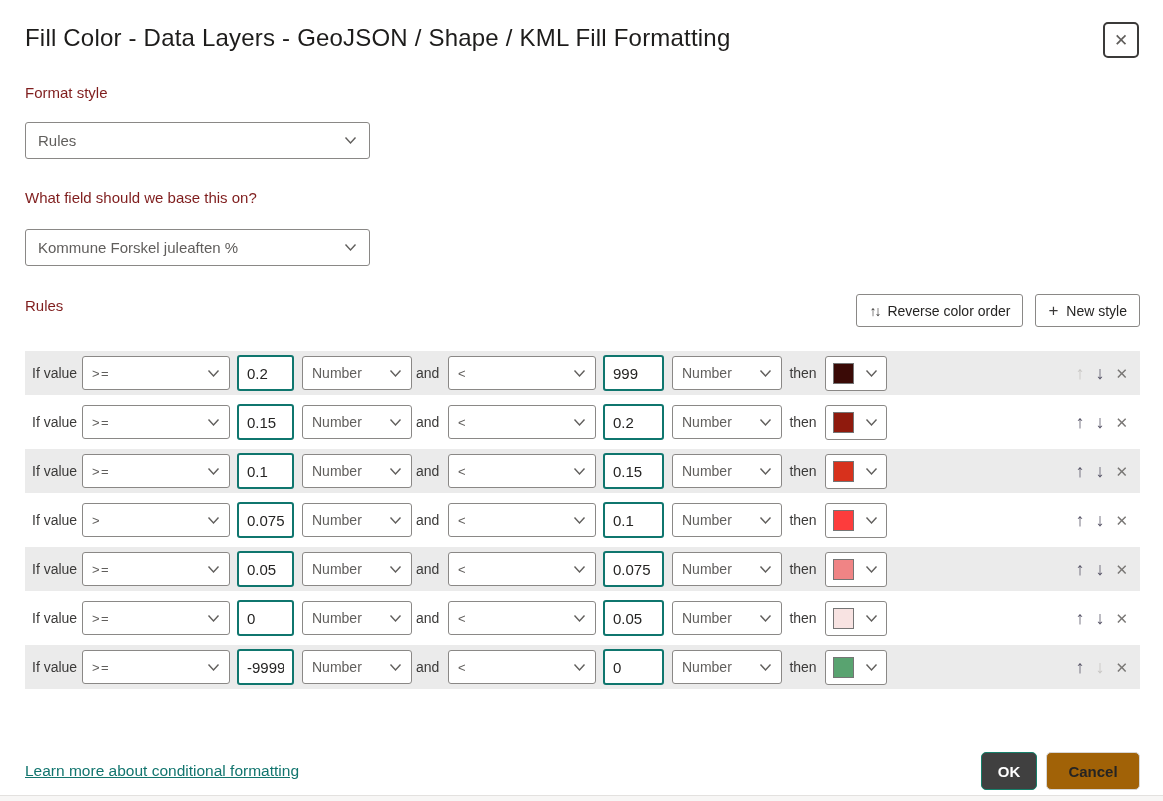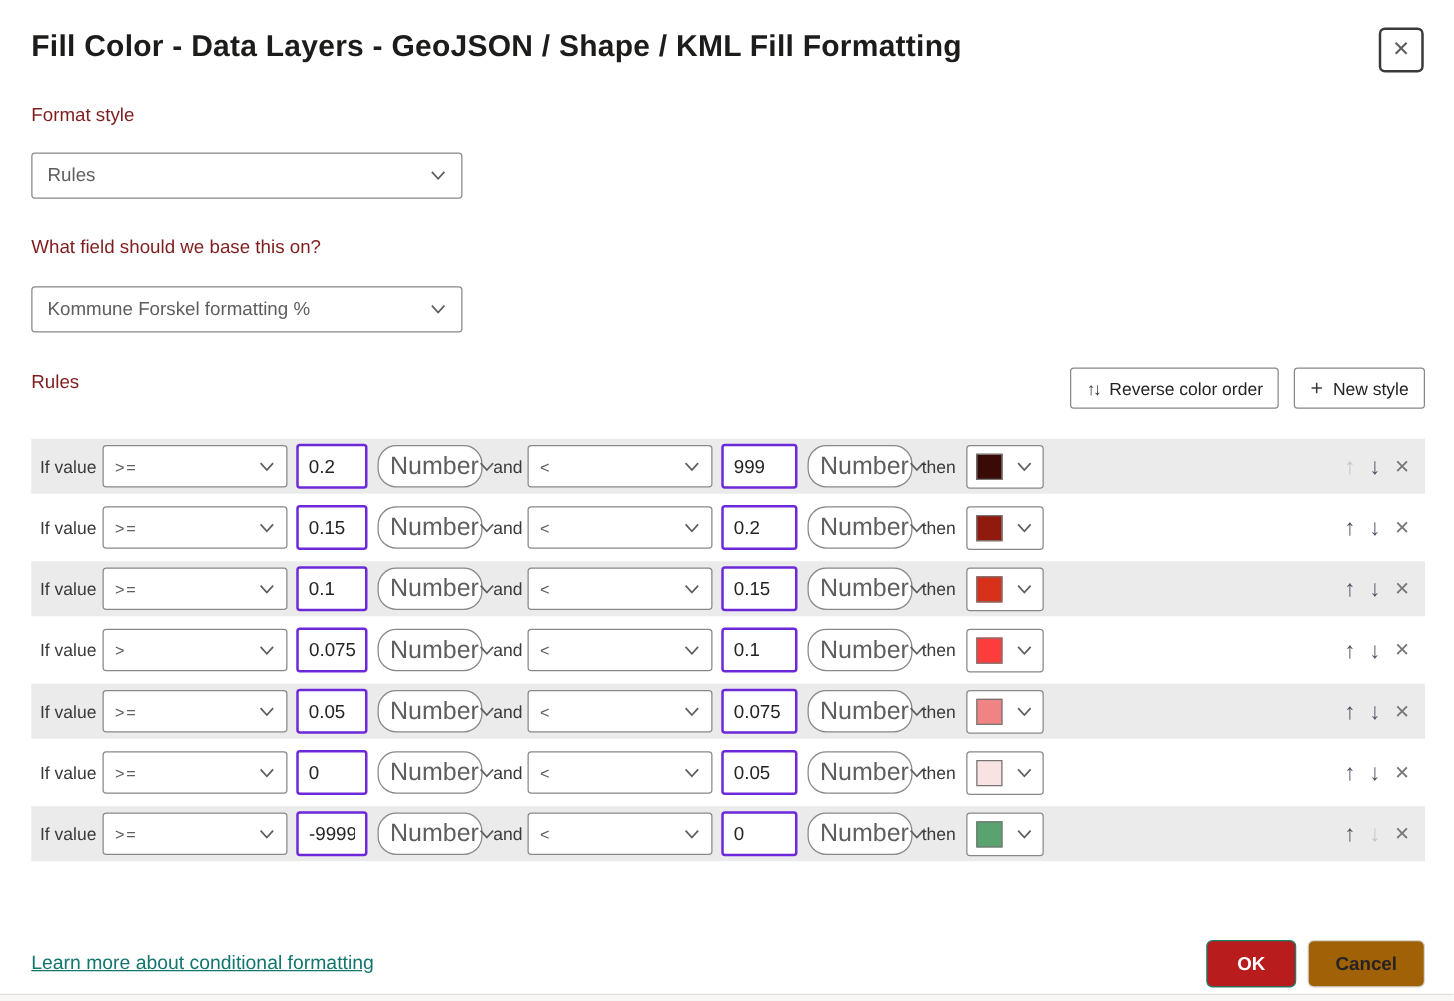--- a/index.html
+++ b/index.html
@@ -3,21 +3,21 @@
 <meta charset="utf-8">
 <style>
   * { box-sizing: border-box; margin: 0; padding: 0; }
   html,body { width:1163px; height:801px; }
   body {
     font-family: "Liberation Sans", "DejaVu Sans", sans-serif;
     background:#ffffff; color:#252423; overflow:hidden;
   }
   .dialog { position:relative; width:1163px; height:801px; background:#fff; }
 
-  .title { position:absolute; left:25px; top:24px; font-size:24px; font-weight:700; color:#1d1c1b; letter-spacing:0.2px; }
+  .title { position:absolute; left:25px; top:24px; font-size:24px; font-weight:400; color:#1d1c1b; letter-spacing:0.2px; }
   .close-btn { position:absolute; right:24px; top:22px; width:36px; height:36px; background:#fff;
     border:2px solid #3b3a39; border-radius:5px; display:flex; align-items:center; justify-content:center;
     font-size:17px; color:#605e5c; cursor:pointer; }
 
   .section-label { position:absolute; left:25px; font-size:15px; color:#7f1d1d; }
   .lbl-format { top:84px; }
   .lbl-field  { top:189px; }
   .lbl-rules  { top:297px; }
 
   .big-dropdown { position:absolute; left:25px; width:345px; height:37px; background:#fff;
@@ -31,51 +31,51 @@
     display:flex; align-items:center; gap:8px; padding:0 12px; font-size:14px; color:#252423; cursor:pointer; }
   .updown-glyph { font-size:14px; letter-spacing:-2px; color:#3b3a39; }
   .plus-glyph { font-size:17px; font-weight:400; color:#3b3a39; }
 
   .rules-list { position:absolute; left:25px; top:351px; width:1115px; display:flex; flex-direction:column; gap:5px; }
   .rule-row { height:44px; display:flex; align-items:center; background:#ffffff; padding-left:7px; padding-right:12px; }
   .rule-row:nth-child(odd) { background:#ebebeb; }
 
   .r-label { font-size:14px; color:#3b3a39; flex:none; }
   .if-label { width:50px; }
-  .and-label { width:28px; text-align:right; margin:0 4px; }
+  .and-label { width:28px; text-align:left; margin:0 4px; }
   .then-label { width:34px; text-align:center; margin:0 5px 0 4px; }
 
   .mini-dd { height:34px; background:#fff; border:1px solid #8a8886; border-radius:3px;
     display:flex; align-items:center; padding:0 9px; color:#605e5c; cursor:pointer; flex:none; }
   .op-dd { width:148px; margin-right:7px; font-size:13px; letter-spacing:1.5px; }
-  .type-dd { width:84px; font-size:20px;border-radius:15px; }
+  .type-dd { width:110px; font-size:14px; }
   .mini-dd .chev { margin-left:auto; }
 
-  .val-input { height:36px; border:2px solid #6d28d9; border-radius:3px; background:#fff;
+  .val-input { height:36px; border:2px solid #0f766e; border-radius:3px; background:#fff;
     font-family:"Liberation Sans","DejaVu Sans",sans-serif; font-size:15px; color:#252423;
     padding:0 8px; margin-right:8px; flex:none; outline:none; }
   .val1 { width:57px; } .val2 { width:61px; }
 
   .color-dd { width:62px; height:35px; background:#fff; border:1px solid #8a8886; border-radius:3px;
     display:flex; align-items:center; padding:0 8px 0 7px; cursor:pointer; flex:none; }
   .swatch { width:21px; height:21px; border:1px solid #757575; flex:none; }
   .color-dd .chev { margin-left:auto; }
 
   .row-spacer { flex:1; }
   .row-icons { display:flex; align-items:center; gap:11px; }
   .arrow-icon { font-size:18px; color:#565366; cursor:pointer; line-height:1; }
   .arrow-icon.disabled { color:#c8c6c4; cursor:default; }
   .del-icon { font-size:15px; color:#797775; cursor:pointer; line-height:1; }
 
   .footer-link { position:absolute; left:25px; top:762px; font-size:15.5px; color:#12756e;
     text-decoration:underline; cursor:pointer; }
   .footer-btns { position:absolute; right:23px; top:752px; display:flex; gap:9px; }
   .btn { height:38px; border-radius:5px; font-size:15px; font-weight:700; display:flex;
     align-items:center; justify-content:center; cursor:pointer; font-family:"Liberation Sans","DejaVu Sans",sans-serif; }
-  .btn-ok { width:72px; background:#b91c1c; color:#ffffff; border:1px solid #16806b; }
+  .btn-ok { width:56px; background:#404040; color:#ffffff; border:1px solid #16806b; }
   .btn-cancel { width:94px; background:#a16207; color:#252423; border:1px solid #d6d6d6; }
   .bottom-strip { position:absolute; left:0; bottom:0; width:100%; height:6px; background:#f7f6f5; border-top:1px solid #e3e1df; }
 
   .chev svg { display:block; }
 </style>
 </head>
 <body>
 
 <div class="dialog">
 
@@ -89,21 +89,21 @@
     <span>Rules</span>
     <span class="chev">
         <svg width="13" height="9" viewBox="0 0 13 9">
           <path d="M1.5 1.5 L6.5 7 L11.5 1.5" fill="none" stroke="#605e5c" stroke-width="1.4"></path>
         </svg>
       </span>
   </div>
 
   <div class="section-label lbl-field">What field should we base this on?</div>
   <div class="big-dropdown dd-field">
-    <span>Kommune Forskel formatting %</span>
+    <span>Kommune Forskel juleaften %</span>
     <span class="chev">
         <svg width="13" height="9" viewBox="0 0 13 9">
           <path d="M1.5 1.5 L6.5 7 L11.5 1.5" fill="none" stroke="#605e5c" stroke-width="1.4"></path>
         </svg>
       </span>
   </div>
 
   <div class="section-label lbl-rules">Rules</div>
 
   <div class="rules-actions">

